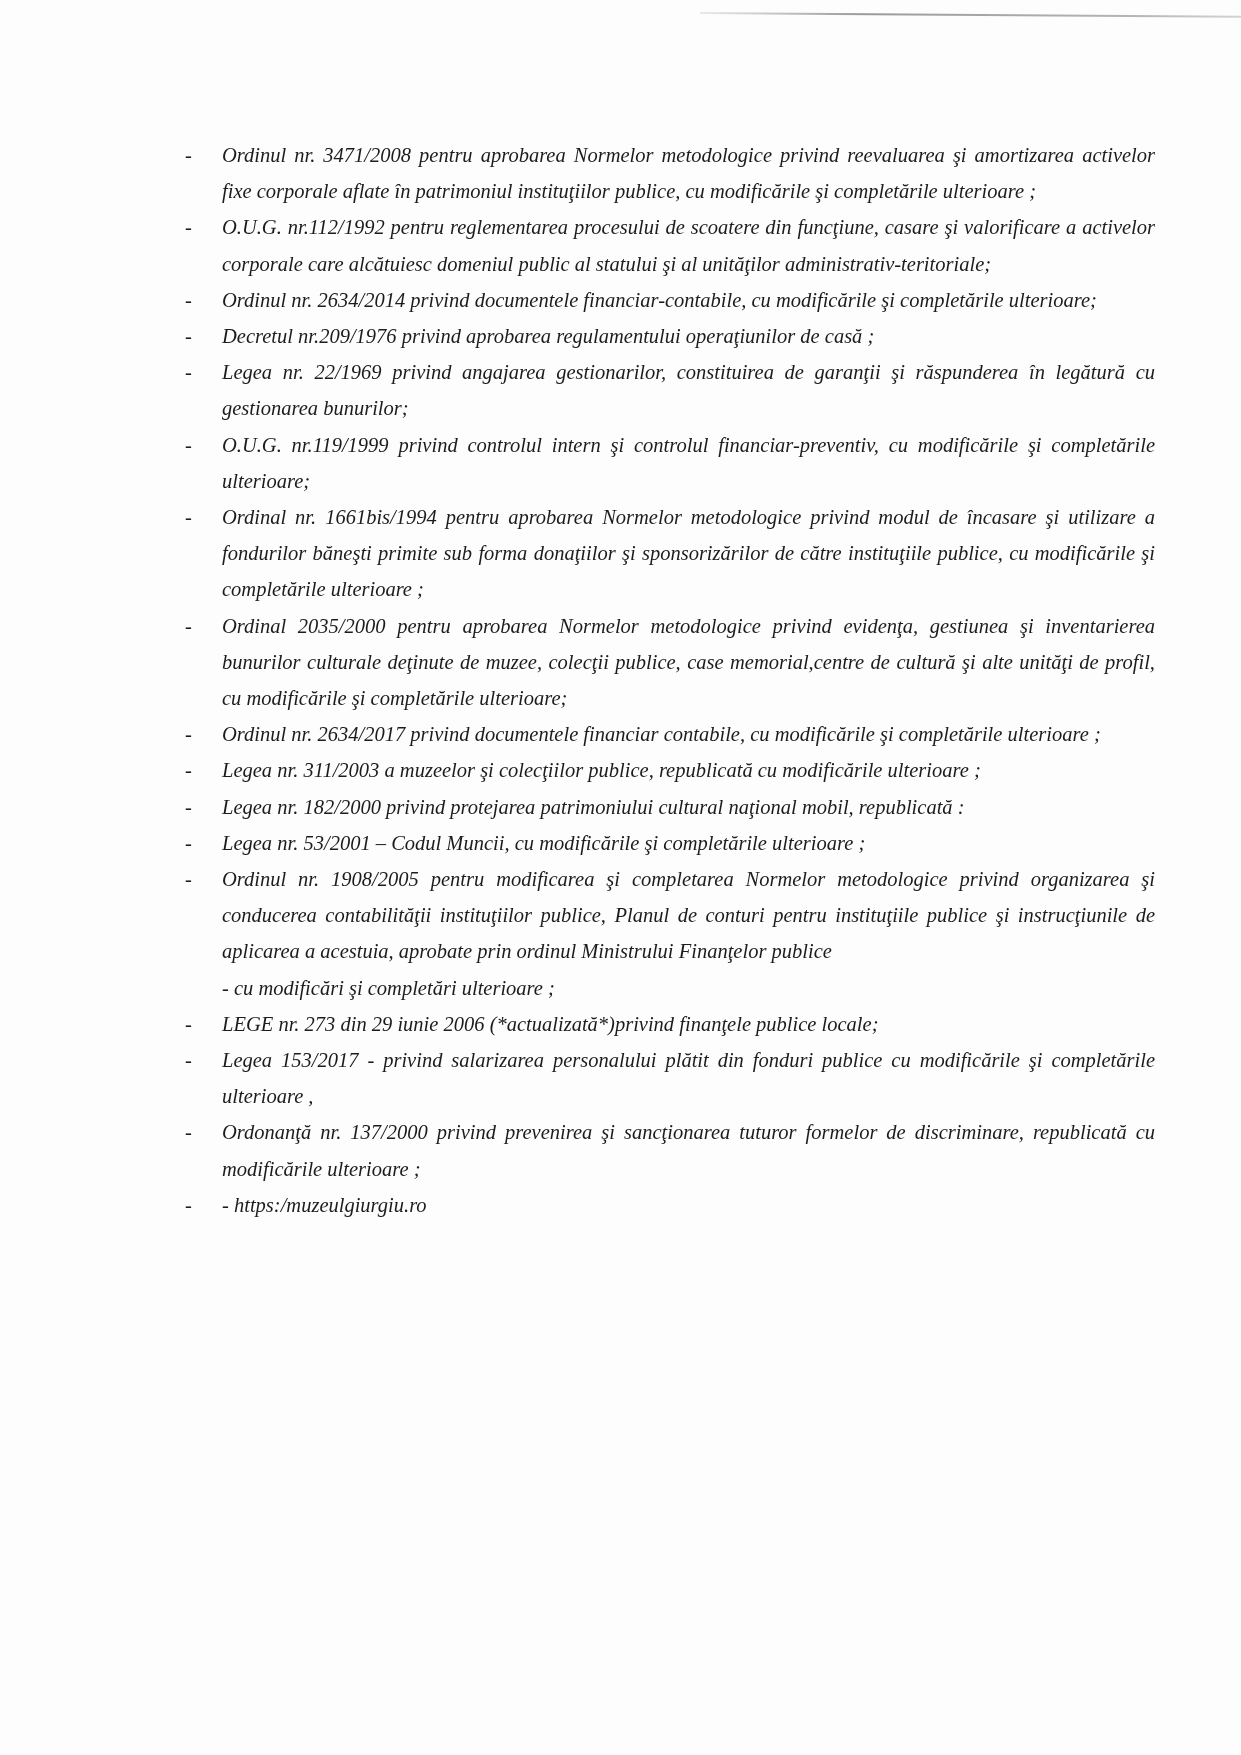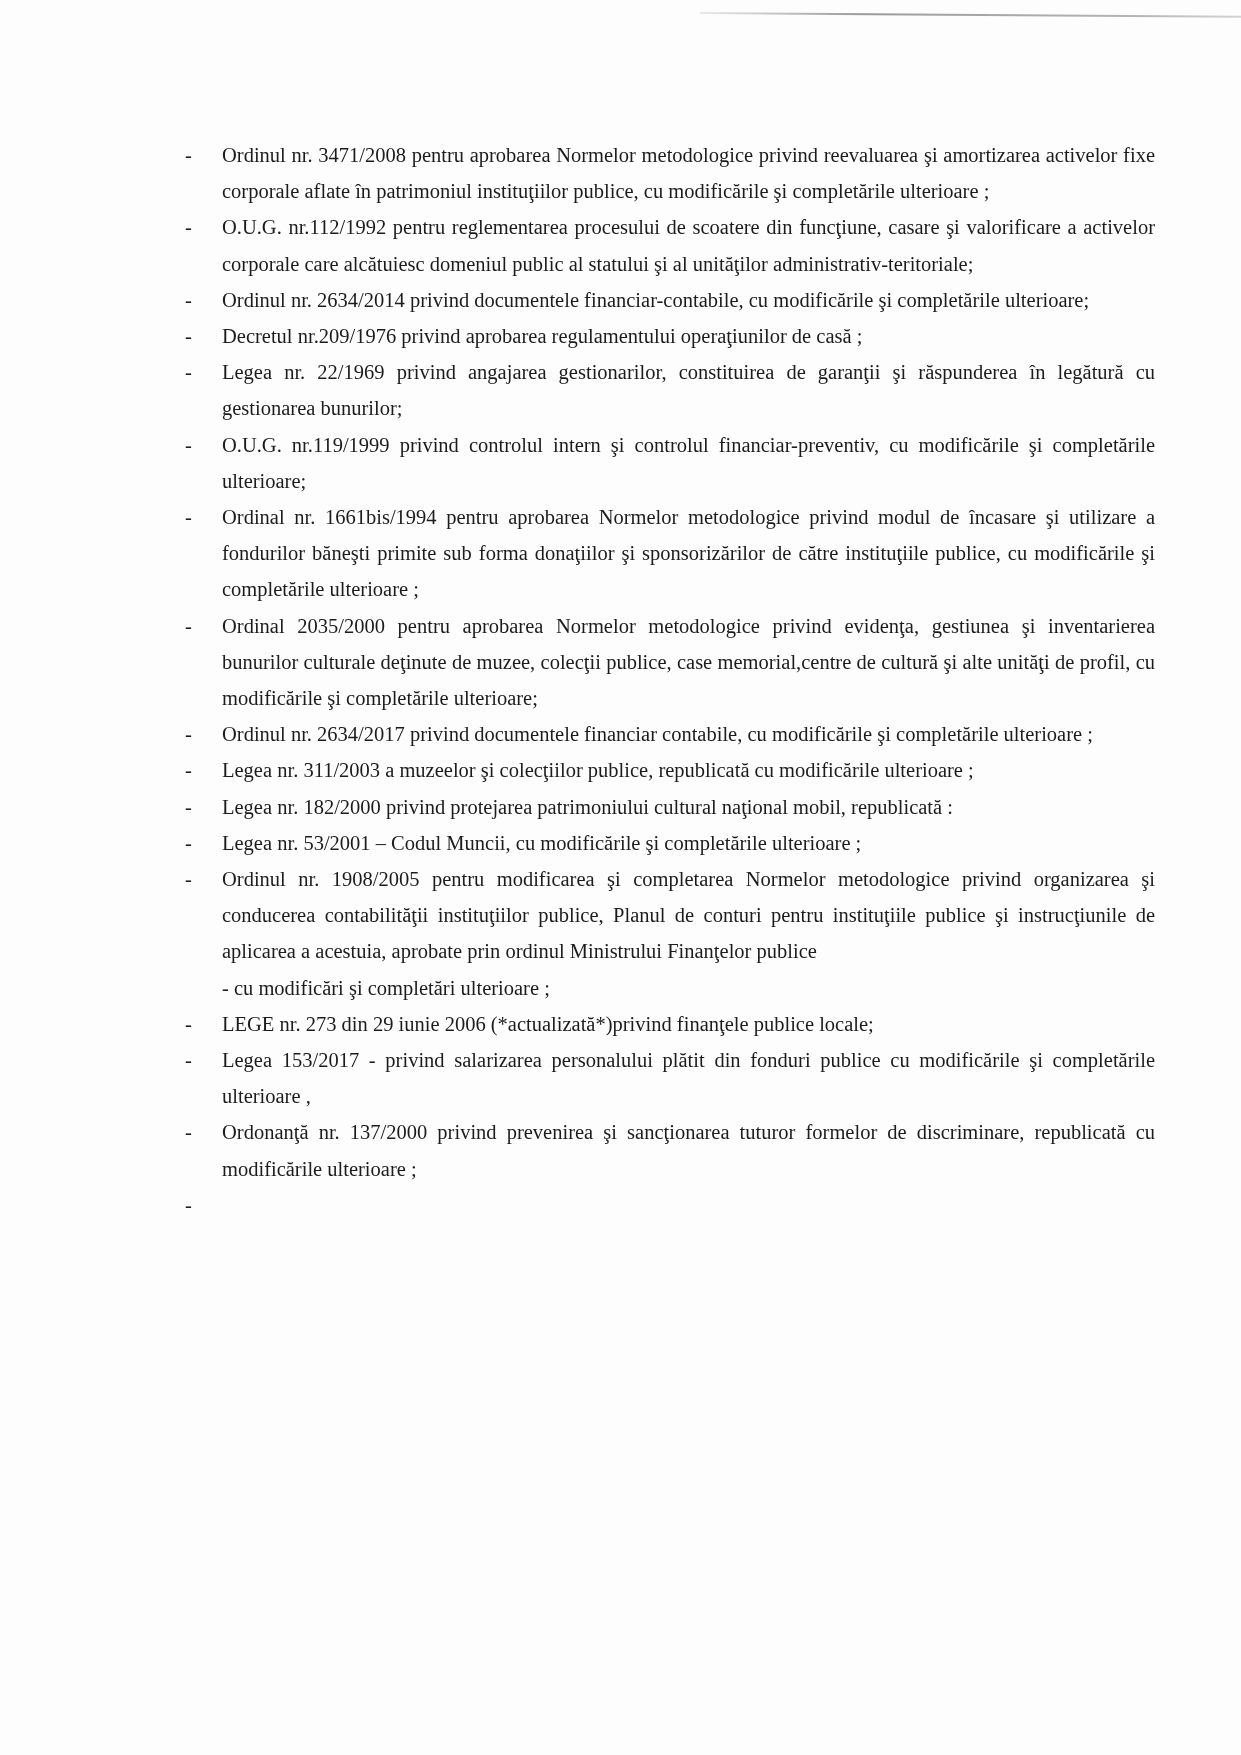--- a/index.html
+++ b/index.html
@@ -41,23 +41,25 @@
       text-align-last: left;
     }
     .dash {
       position: absolute;
       left: 0;
       top: 0;
       width: 12px;
     }
     .text {
       display: block;
+      font-style: italic;
     }
     .tail {
       display: block;
+      font-style: italic;
     }
   </style>
 </head>
 <body>
 
 <div class="scan-line"></div>
 
 <div class="page">
 
   <div class="item">
@@ -136,15 +138,16 @@
     <span class="text">Legea 153/2017 - privind salarizarea personalului plătit din fonduri publice cu modificările şi completările ulterioare ,</span>
   </div>
 
   <div class="item">
     <span class="dash">-</span>
     <span class="text">Ordonanţă nr. 137/2000 privind prevenirea şi sancţionarea tuturor formelor de discriminare, republicată cu modificările ulterioare ;</span>
   </div>
 
   <div class="item">
     <span class="dash">-</span>
+    <span class="tail">- https:/muzeulgiurgiu.ro</span>
   </div>
 
 </div>
 
 </body></html>

